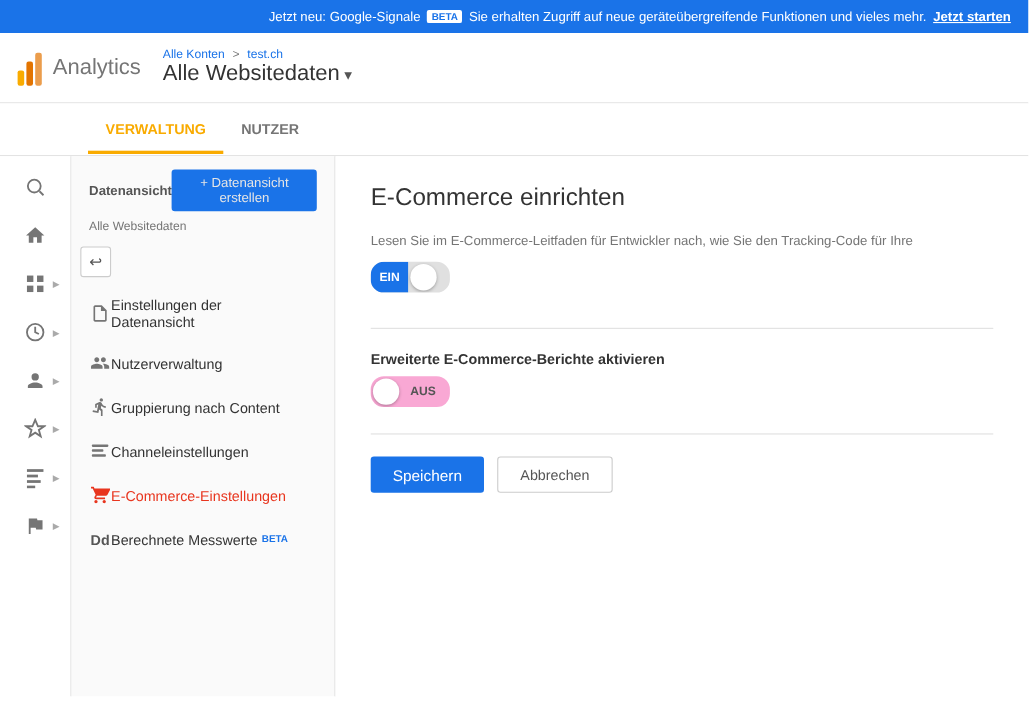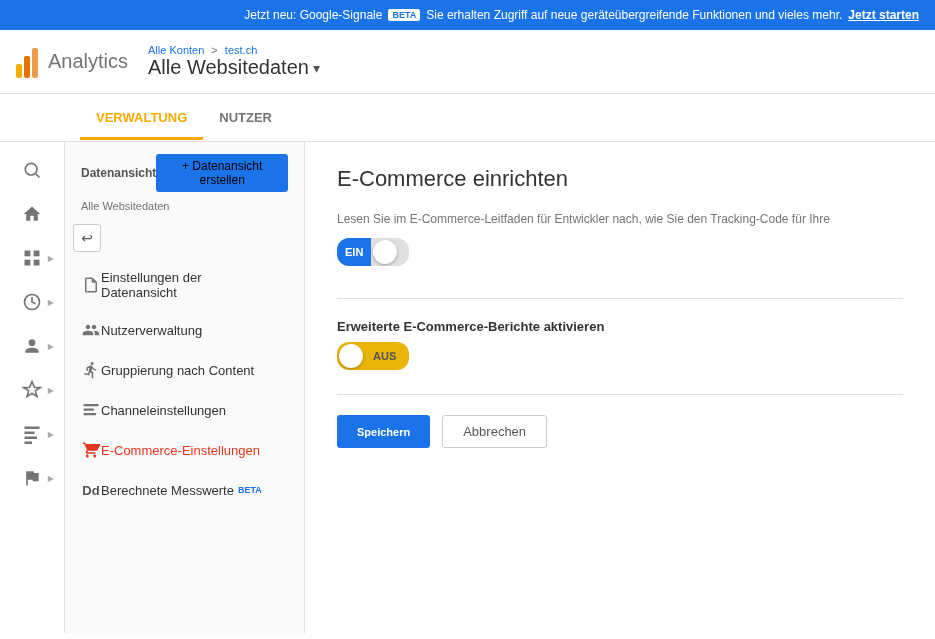--- a/index.html
+++ b/index.html
@@ -149,21 +149,21 @@
       justify-content: space-between;
       padding: 12px 16px 8px;
     }
     .nav-panel-header .panel-title {
       font-size: 12px;
       font-weight: bold;
       color: #555;
     }
     .create-btn {
       background: #1a73e8;
-      color: #000000;
+      color: #e5e5e5;
       border: none;
       padding: 5px 10px;
       border-radius: 3px;
       font-size: 12px;
       cursor: pointer;
       display: flex;
       align-items: center;
       gap: 4px;
     }
     .nav-subtitle {
@@ -277,21 +277,21 @@
       box-shadow: 0 1px 3px rgba(0,0,0,0.3);
     }
     .toggle-off-container {
       display: flex;
       align-items: center;
       margin-bottom: 24px;
     }
     .toggle-switch-off {
       display: flex;
       align-items: center;
-      background: #eab308;
+      background: #f9a8d4;
       border-radius: 12px;
       overflow: hidden;
       width: 72px;
       height: 28px;
       cursor: pointer;
     }
     .toggle-thumb-off {
       width: 24px;
       height: 24px;
       background: #fff;
@@ -311,23 +311,22 @@
       display: flex;
       gap: 12px;
       margin-top: 20px;
     }
     .btn-save {
       background: #1a73e8;
       color: #fff;
       border: none;
       padding: 8px 20px;
       border-radius: 3px;
-      font-size: 11px;
-      cursor: pointer;
-      font-weight: bold;
+      font-size: 14px;
+      cursor: pointer;
     }
     .btn-cancel {
       background: #fff;
       color: #555;
       border: 1px solid #ccc;
       padding: 8px 20px;
       border-radius: 3px;
       font-size: 13px;
       cursor: pointer;
     }

